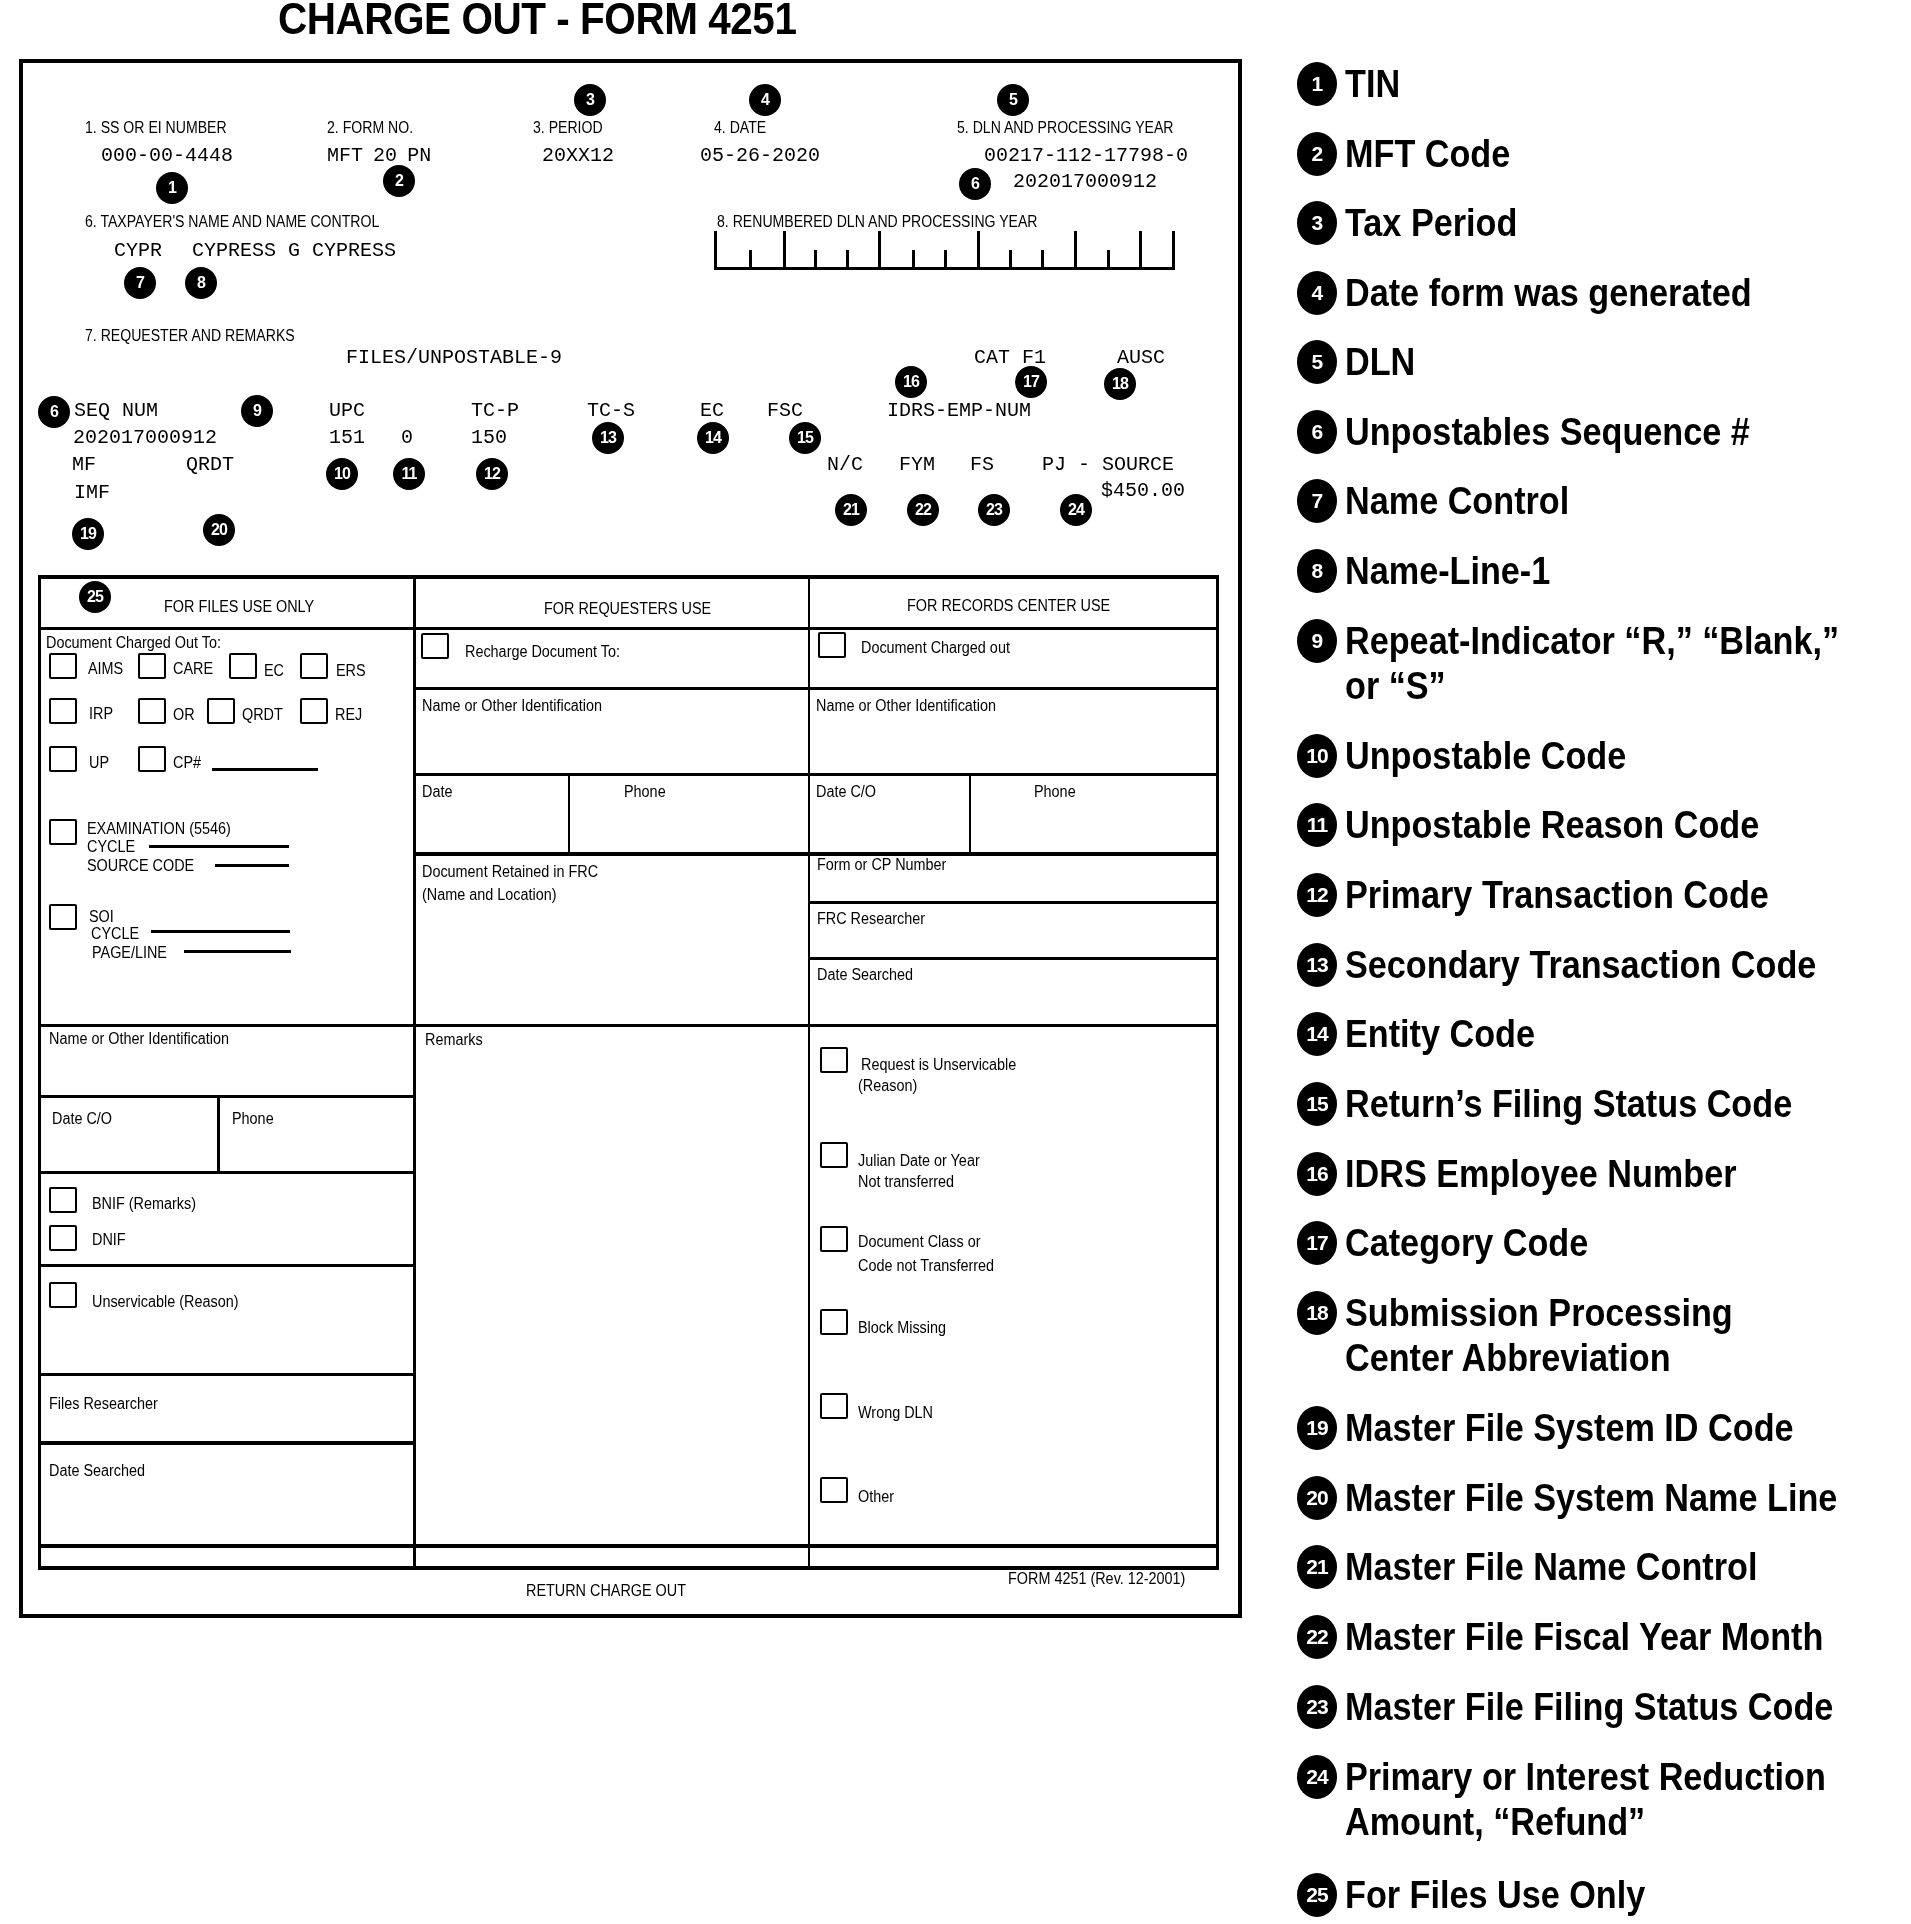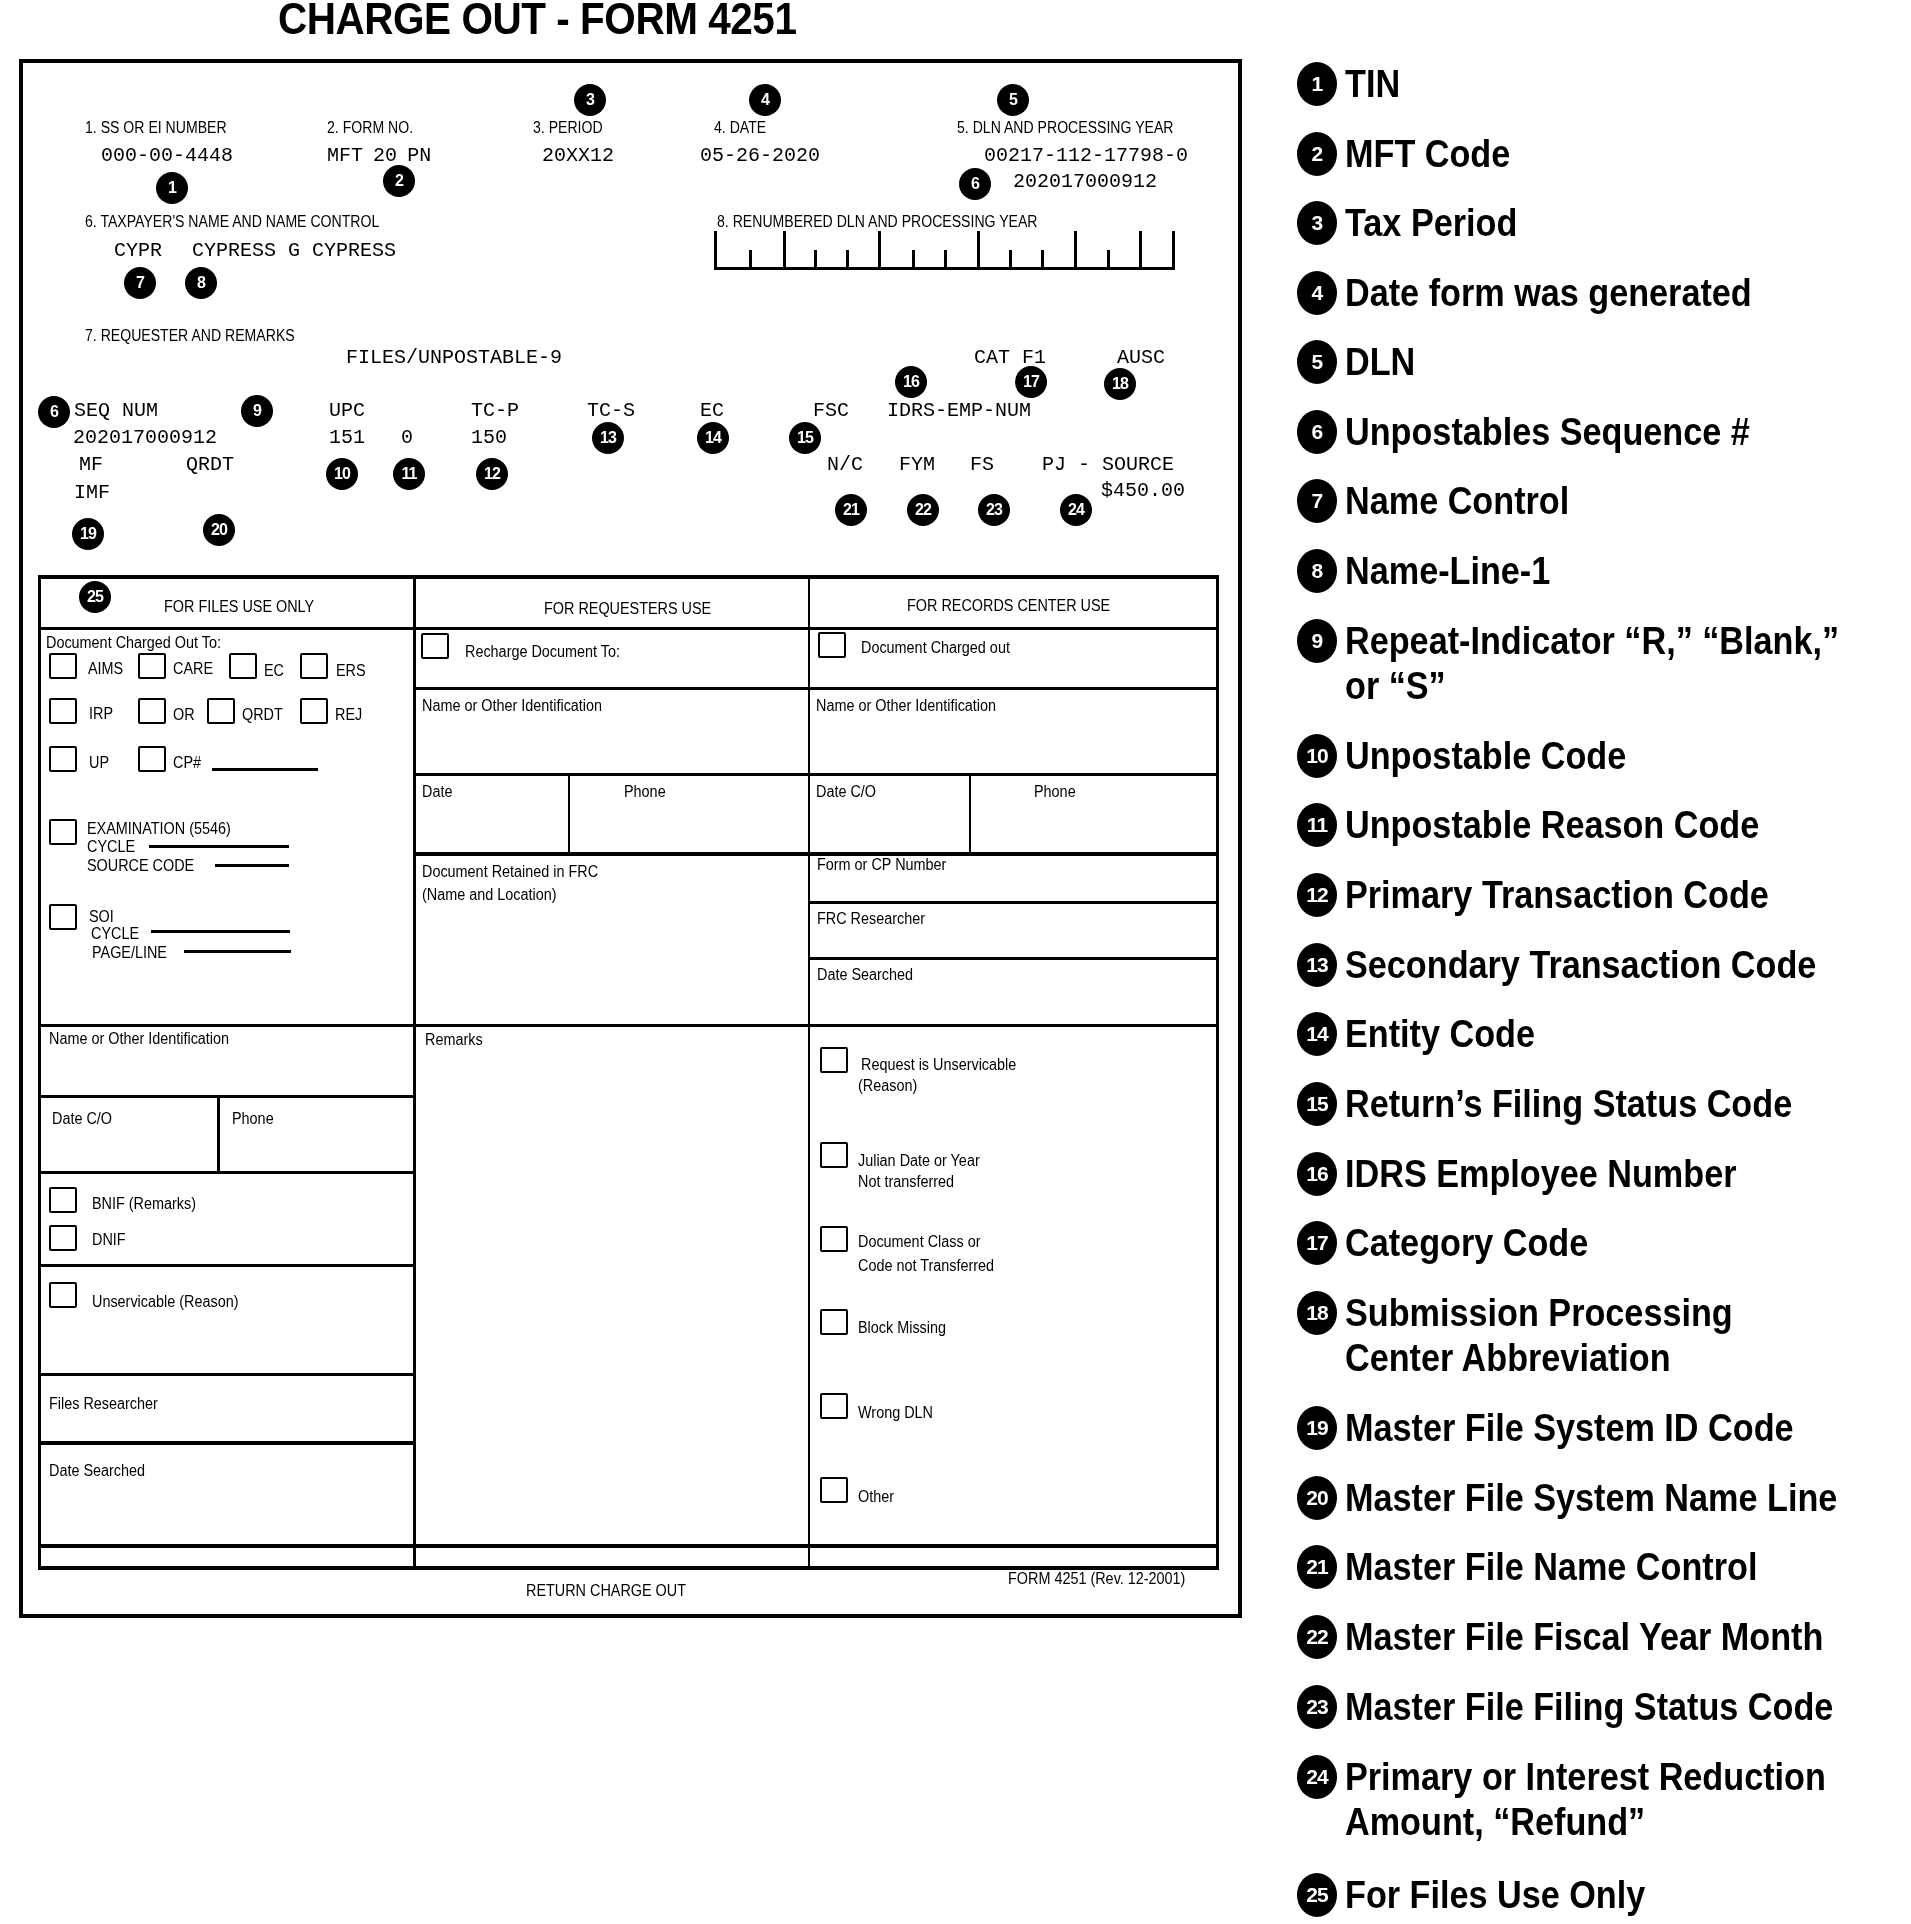--- a/index.html
+++ b/index.html
@@ -86,32 +86,32 @@
 <div class="badge" style="left:1015px; top:366px;">17</div>
 <div class="badge" style="left:1104px; top:368px;">18</div>
 
 <div class="badge" style="left:38px; top:396px;">6</div>
 <div class="abs mono" style="left:74px; top:399px;">SEQ NUM</div>
 <div class="badge" style="left:241px; top:395px;">9</div>
 <div class="abs mono" style="left:329px; top:399px;">UPC</div>
 <div class="abs mono" style="left:471px; top:399px;">TC-P</div>
 <div class="abs mono" style="left:587px; top:399px;">TC-S</div>
 <div class="abs mono" style="left:700px; top:399px;">EC</div>
-<div class="abs mono" style="left:813px; top:399px;">FSC</div>
+<div class="abs mono" style="left:767px; top:399px;">FSC</div>
 <div class="abs mono" style="left:887px; top:399px;">IDRS-EMP-NUM</div>
 
 <div class="abs mono" style="left:73px; top:426px;">202017000912</div>
 <div class="abs mono" style="left:329px; top:426px;">151</div>
 <div class="abs mono" style="left:401px; top:426px;">0</div>
 <div class="abs mono" style="left:471px; top:426px;">150</div>
 <div class="badge" style="left:592px; top:422px;">13</div>
 <div class="badge" style="left:697px; top:422px;">14</div>
 <div class="badge" style="left:789px; top:422px;">15</div>
 
-<div class="abs mono" style="left:79px; top:453px;">MF</div>
+<div class="abs mono" style="left:72px; top:453px;">MF</div>
 <div class="abs mono" style="left:186px; top:453px;">QRDT</div>
 <div class="badge" style="left:326px; top:458px;">10</div>
 <div class="badge" style="left:393px; top:458px;">11</div>
 <div class="badge" style="left:476px; top:458px;">12</div>
 <div class="abs mono" style="left:827px; top:453px;">N/C</div>
 <div class="abs mono" style="left:899px; top:453px;">FYM</div>
 <div class="abs mono" style="left:970px; top:453px;">FS</div>
 <div class="abs mono" style="left:1042px; top:453px;">PJ - SOURCE</div>
 
 <div class="abs mono" style="left:74px; top:481px;">IMF</div>

